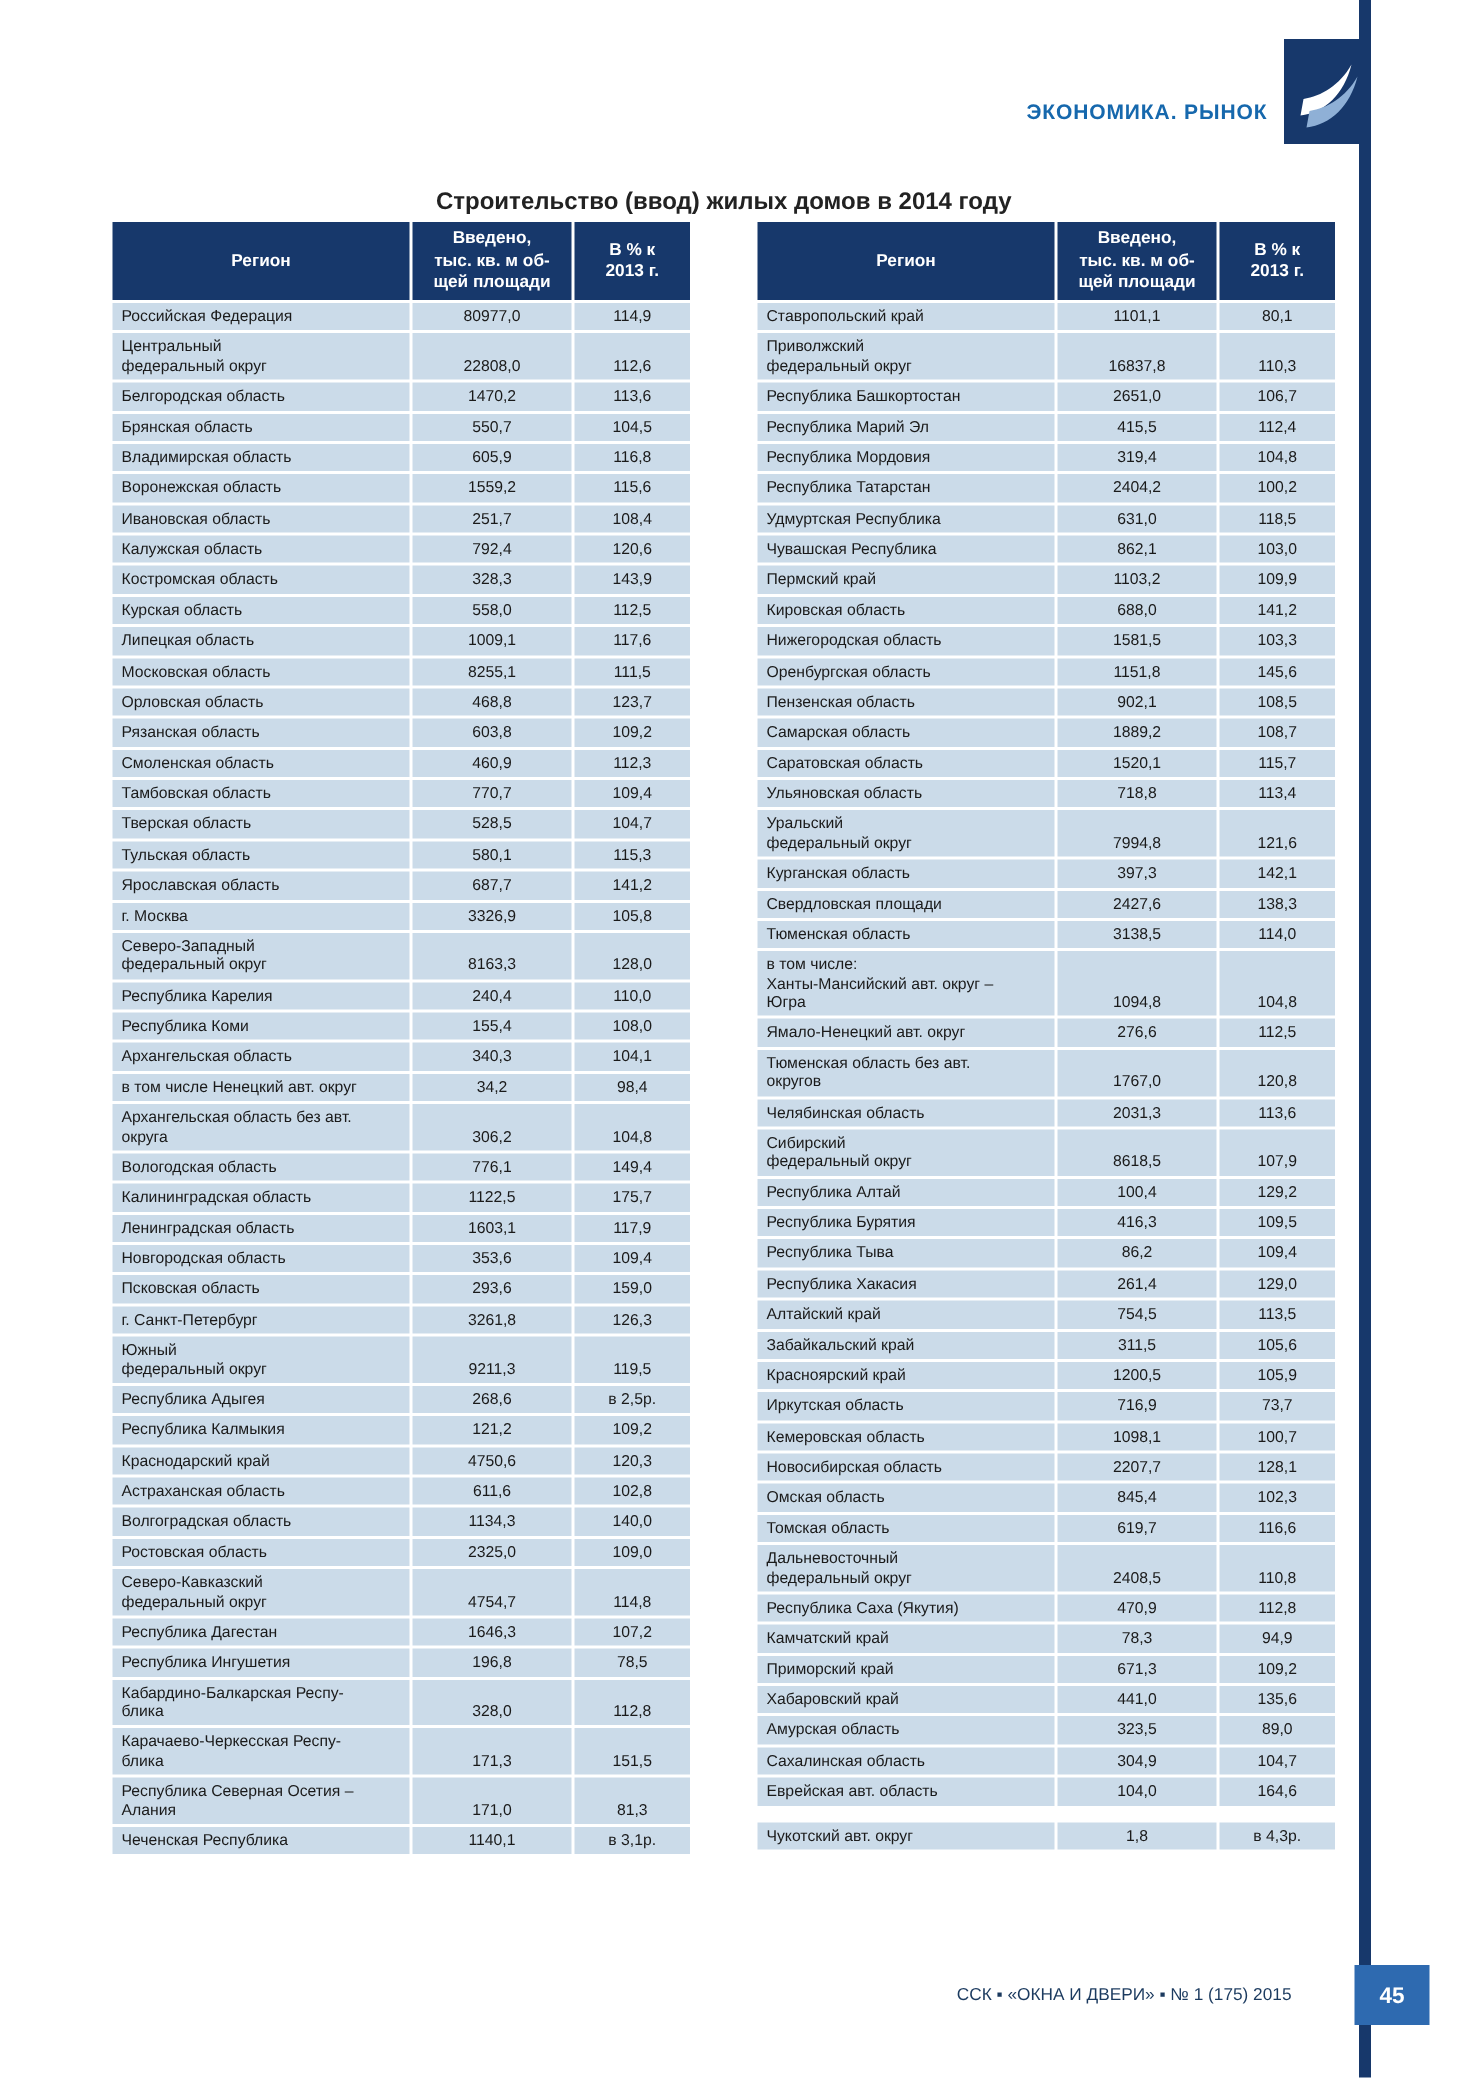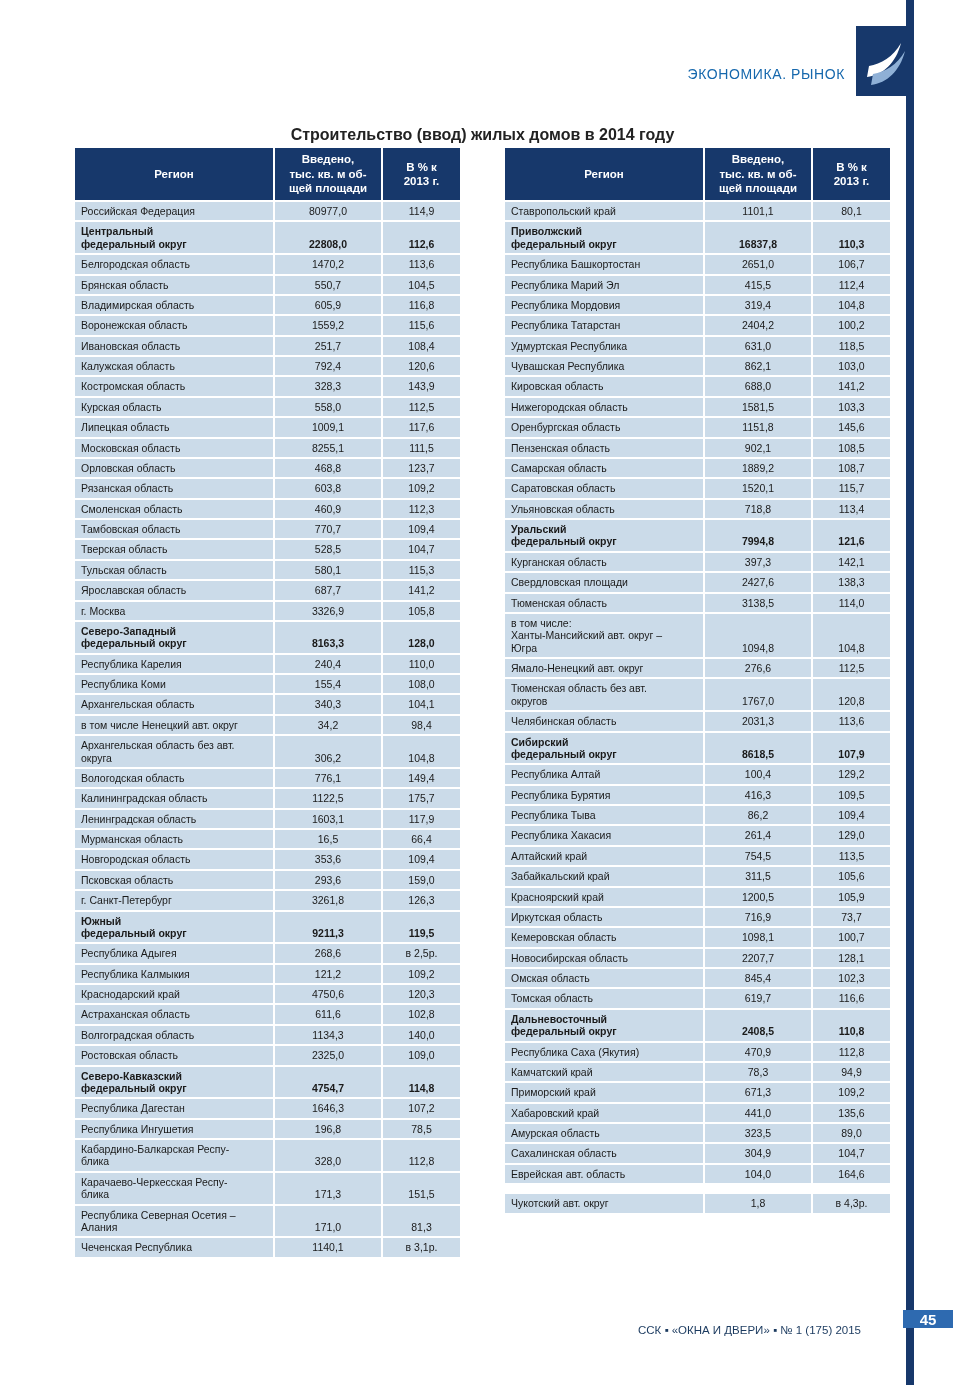--- a/index.html
+++ b/index.html
@@ -16,48 +16,48 @@
     position: absolute; left: 906px; top: 0; width: 8px; height: 1385px;
     background: var(--header-navy, #17386b);
   }
   .logo-box {
     position: absolute; left: 856px; top: 26px; width: 58px; height: 70px;
     background: var(--header-navy, #17386b);
     display: flex; align-items: center; justify-content: center;
   }
   .section-label {
     position: absolute; top: 66px; right: 135px;
-    font-size: 14px; font-weight: normal; letter-spacing: 0.6px;
+    font-size: 14px; font-weight: bold; letter-spacing: 0.6px;
     color: var(--accent-blue, #1668ad);
   }
   .page-title {
     position: absolute; top: 126px; left: 75px; width: 815px;
     text-align: center; font-size: 16px; font-weight: bold; color: #222;
   }
   .tables { position: absolute; top: 148px; left: 75px; display: flex; gap: 45px; }
   .dtable { width: 385px; }
   .trow { display: flex; margin-bottom: 2px; }
   .tcell { background: var(--row-blue, #cbdbe9); font-size: 10.5px; line-height: 1.18; }
   .c0 { width: 198px; padding: 3px 6px; white-space: pre-line; }
   .c1 { width: 106px; margin-left: 2px; }
   .c2 { width: 77px; margin-left: 2px; }
   .num { display: flex; align-items: flex-end; justify-content: center; padding: 3px 4px; }
   .thead .tcell {
     background: var(--header-navy, #17386b); color: #fff; font-weight: bold;
     font-size: 11.5px; height: 52px; display: flex; align-items: center;
     justify-content: center; text-align: center; white-space: pre-line; line-height: 1.25;
   }
-  .trow.bold .tcell { font-weight: bold; }
+  .trow.bold .tcell { font-weight: normal; }
   .row-spacer { height: 9px; }
   .footer {
     position: absolute; top: 1324px; right: 119px;
     font-size: 11.5px; color: var(--footer-text, #1b3a5f);
   }
   .page-number {
-    position: absolute; left: 903px; top: 1310px; width: 50px; height: 18px;
+    position: absolute; left: 903px; top: 1310px; width: 50px; height: 40px;
     background: var(--page-box-blue, #2e6ab0); color: #fff; font-weight: bold;
     font-size: 15px; display: flex; align-items: center; justify-content: center;
   }
 </style>
 </head>
 <body>
 
 <div class="page">
 
   <div class="edge-stripe"></div>
@@ -225,25 +225,20 @@
           <div class="tcell c0">Калининградская область</div>
           <div class="tcell c1 num">1122,5</div>
           <div class="tcell c2 num">175,7</div>
         </div>
         <div class="trow">
           <div class="tcell c0">Ленинградская область</div>
           <div class="tcell c1 num">1603,1</div>
           <div class="tcell c2 num">117,9</div>
         </div>
         <div class="trow">
-          <div class="tcell c0">Мурманская область</div>
-          <div class="tcell c1 num">16,5</div>
-          <div class="tcell c2 num">66,4</div>
-        </div>
-        <div class="trow">
           <div class="tcell c0">Новгородская область</div>
           <div class="tcell c1 num">353,6</div>
           <div class="tcell c2 num">109,4</div>
         </div>
         <div class="trow">
           <div class="tcell c0">Псковская область</div>
           <div class="tcell c1 num">293,6</div>
           <div class="tcell c2 num">159,0</div>
         </div>
         <div class="trow">
@@ -371,20 +366,25 @@
           <div class="tcell c0">Удмуртская Республика</div>
           <div class="tcell c1 num">631,0</div>
           <div class="tcell c2 num">118,5</div>
         </div>
         <div class="trow">
           <div class="tcell c0">Чувашская Республика</div>
           <div class="tcell c1 num">862,1</div>
           <div class="tcell c2 num">103,0</div>
         </div>
         <div class="trow">
+          <div class="tcell c0">Пермский край</div>
+          <div class="tcell c1 num">1103,2</div>
+          <div class="tcell c2 num">109,9</div>
+        </div>
+        <div class="trow">
           <div class="tcell c0">Кировская область</div>
           <div class="tcell c1 num">688,0</div>
           <div class="tcell c2 num">141,2</div>
         </div>
         <div class="trow">
           <div class="tcell c0">Нижегородская область</div>
           <div class="tcell c1 num">1581,5</div>
           <div class="tcell c2 num">103,3</div>
         </div>
         <div class="trow">

